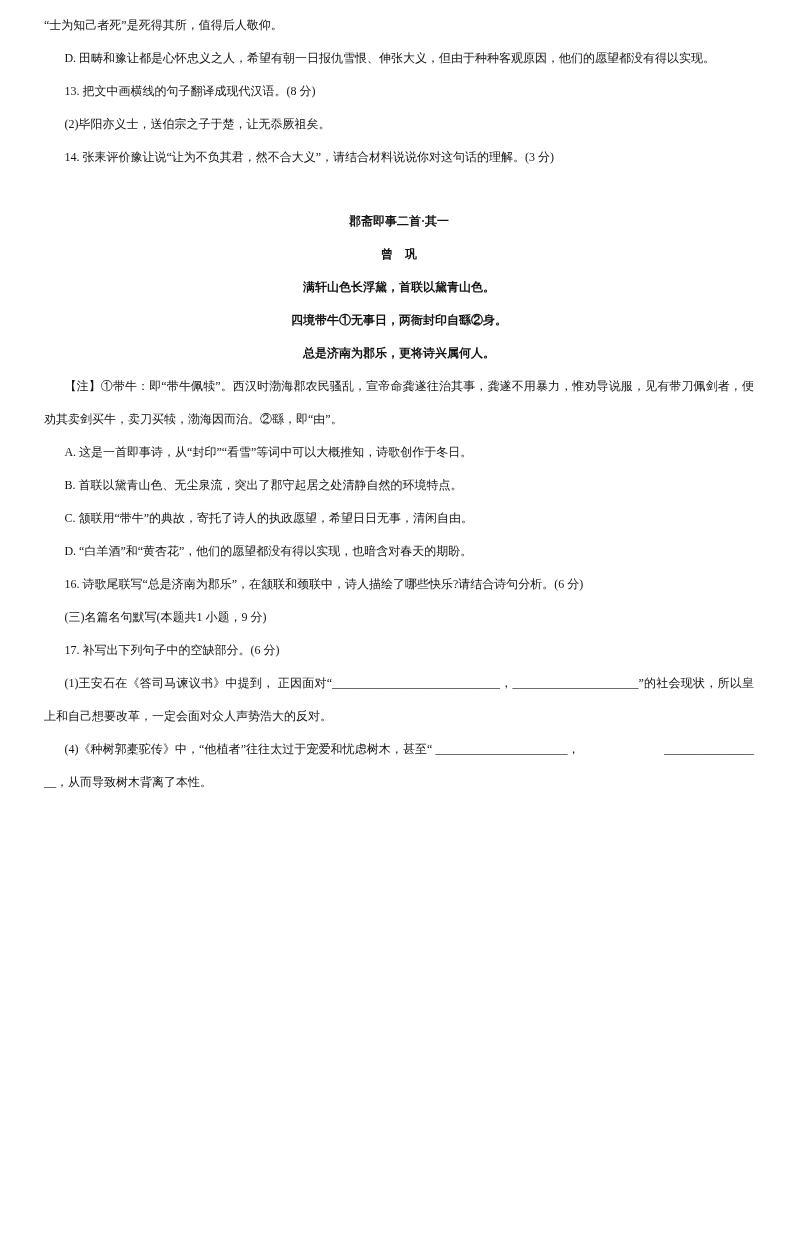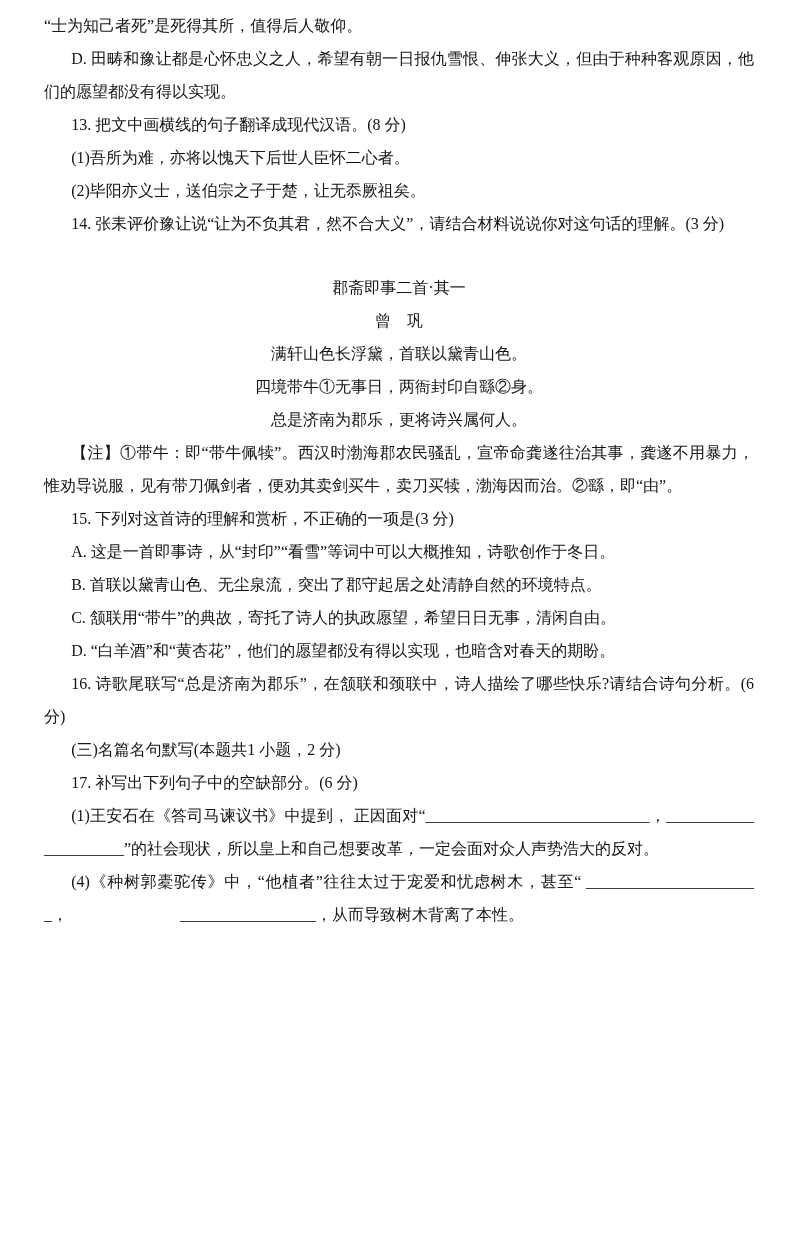--- a/index.html
+++ b/index.html
@@ -12,56 +12,55 @@
     min-height: 1243px;
     font-family: "Liberation Serif", "DejaVu Serif", serif;
     color: #141414;
   }
   .doc {
     padding: 9px 46px 50px 44px;
     box-sizing: border-box;
     width: 800px;
   }
   .line {
-    font-size: 16px;
+    font-size: 12px;
     line-height: 33px;
     text-align: justify;
     text-justify: inter-ideograph;
     word-break: break-all;
     white-space: pre-wrap;
   }
   .indent { text-indent: 1.7em; }
   .center {
     text-align: center;
     text-indent: 0;
     word-break: keep-all;
+    font-weight: bold;
   }
   .poem-title { margin-top: 31px; }
 </style>
 </head>
 <body>
 
 <div class="doc">
   <div>
       <div class="line plain">“士为知己者死”是死得其所，值得后人敬仰。</div>
       <div class="line indent">D. 田畴和豫让都是心怀忠义之人，希望有朝一日报仇雪恨、伸张大义，但由于种种客观原因，他们的愿望都没有得以实现。</div>
       <div class="line indent">13. 把文中画横线的句子翻译成现代汉语。(8 分)</div>
-      <div class="line indent">(1)吾所为难，亦将以愧天下后世人臣怀二心者。</div>
       <div class="line indent">(2)毕阳亦义士，送伯宗之子于楚，让无忝厥祖矣。</div>
       <div class="line indent">14. 张耒评价豫让说“让为不负其君，然不合大义”，请结合材料说说你对这句话的理解。(3 分)</div>
       <div class="line center poem-title">郡斋即事二首·其一</div>
       <div class="line center">曾　巩</div>
       <div class="line center">满轩山色长浮黛，首联以黛青山色。</div>
       <div class="line center">四境带牛①无事日，两衙封印自繇②身。</div>
       <div class="line center">总是济南为郡乐，更将诗兴属何人。</div>
       <div class="line indent">【注】①带牛：即“带牛佩犊”。西汉时渤海郡农民骚乱，宣帝命龚遂往治其事，龚遂不用暴力，惟劝导说服，见有带刀佩剑者，便劝其卖剑买牛，卖刀买犊，渤海因而治。②繇，即“由”。</div>
-      <div class="line indent">15. 下列对这首诗的理解和赏析，不正确的一项是(3 分)</div>
       <div class="line indent">A. 这是一首即事诗，从“封印”“看雪”等词中可以大概推知，诗歌创作于冬日。</div>
       <div class="line indent">B. 首联以黛青山色、无尘泉流，突出了郡守起居之处清静自然的环境特点。</div>
       <div class="line indent">C. 颔联用“带牛”的典故，寄托了诗人的执政愿望，希望日日无事，清闲自由。</div>
       <div class="line indent">D. “白羊酒”和“黄杏花”，他们的愿望都没有得以实现，也暗含对春天的期盼。</div>
       <div class="line indent">16. 诗歌尾联写“总是济南为郡乐”，在颔联和颈联中，诗人描绘了哪些快乐?请结合诗句分析。(6 分)</div>
-      <div class="line indent">(三)名篇名句默写(本题共1 小题，2 分)</div>
+      <div class="line indent">(三)名篇名句默写(本题共1 小题，9 分)</div>
       <div class="line indent">17. 补写出下列句子中的空缺部分。(6 分)</div>
       <div class="line indent">(1)王安石在《答司马谏议书》中提到， 正因面对“____________________________，_____________________”的社会现状，所以皇上和自己想要改革，一定会面对众人声势浩大的反对。</div>
       <div class="line indent">(4)《种树郭橐驼传》中，“他植者”往往太过于宠爱和忧虑树木，甚至“ ______________________，　　　　　　　_________________，从而导致树木背离了本性。</div>
     </div>
 </div>
 
 </body></html>

